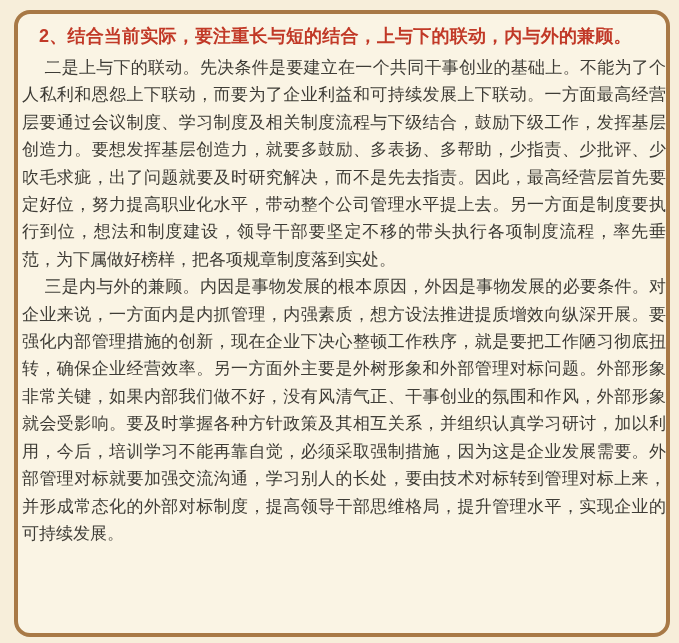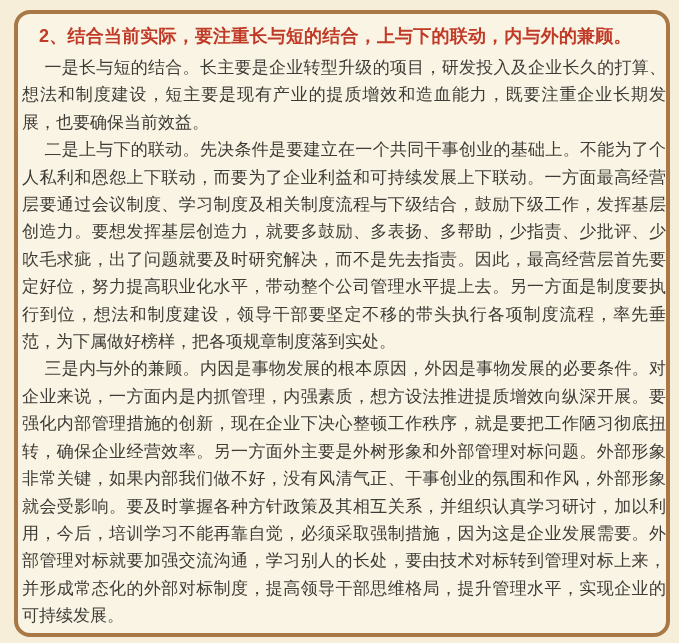--- a/index.html
+++ b/index.html
@@ -46,17 +46,16 @@
     color: var(--body-color, #3e3c36);
     word-break: break-all;
   }
 </style>
 </head>
 <body>
 
 <div class="card">
   <h2 class="heading">2、结合当前实际，要注重长与短的结合，上与下的联动，内与外的兼顾。</h2>
   <div class="paragraphs">
-      <p>一是长与短的结合。长主要是企业转型升级的项目，研发投入及企业长久的打算、想法和制度建设，短主要是现有产业的提质增效和造血能力，既要注重企业长期发展，也要确保当前效益。</p>
       <p>二是上与下的联动。先决条件是要建立在一个共同干事创业的基础上。不能为了个人私利和恩怨上下联动，而要为了企业利益和可持续发展上下联动。一方面最高经营层要通过会议制度、学习制度及相关制度流程与下级结合，鼓励下级工作，发挥基层创造力。要想发挥基层创造力，就要多鼓励、多表扬、多帮助，少指责、少批评、少吹毛求疵，出了问题就要及时研究解决，而不是先去指责。因此，最高经营层首先要定好位，努力提高职业化水平，带动整个公司管理水平提上去。另一方面是制度要执行到位，想法和制度建设，领导干部要坚定不移的带头执行各项制度流程，率先垂范，为下属做好榜样，把各项规章制度落到实处。</p>
       <p>三是内与外的兼顾。内因是事物发展的根本原因，外因是事物发展的必要条件。对企业来说，一方面内是内抓管理，内强素质，想方设法推进提质增效向纵深开展。要强化内部管理措施的创新，现在企业下决心整顿工作秩序，就是要把工作陋习彻底扭转，确保企业经营效率。另一方面外主要是外树形象和外部管理对标问题。外部形象非常关键，如果内部我们做不好，没有风清气正、干事创业的氛围和作风，外部形象就会受影响。要及时掌握各种方针政策及其相互关系，并组织认真学习研讨，加以利用，今后，培训学习不能再靠自觉，必须采取强制措施，因为这是企业发展需要。外部管理对标就要加强交流沟通，学习别人的长处，要由技术对标转到管理对标上来，并形成常态化的外部对标制度，提高领导干部思维格局，提升管理水平，实现企业的可持续发展。</p>
     </div>
 </div>
 
 </body></html>

